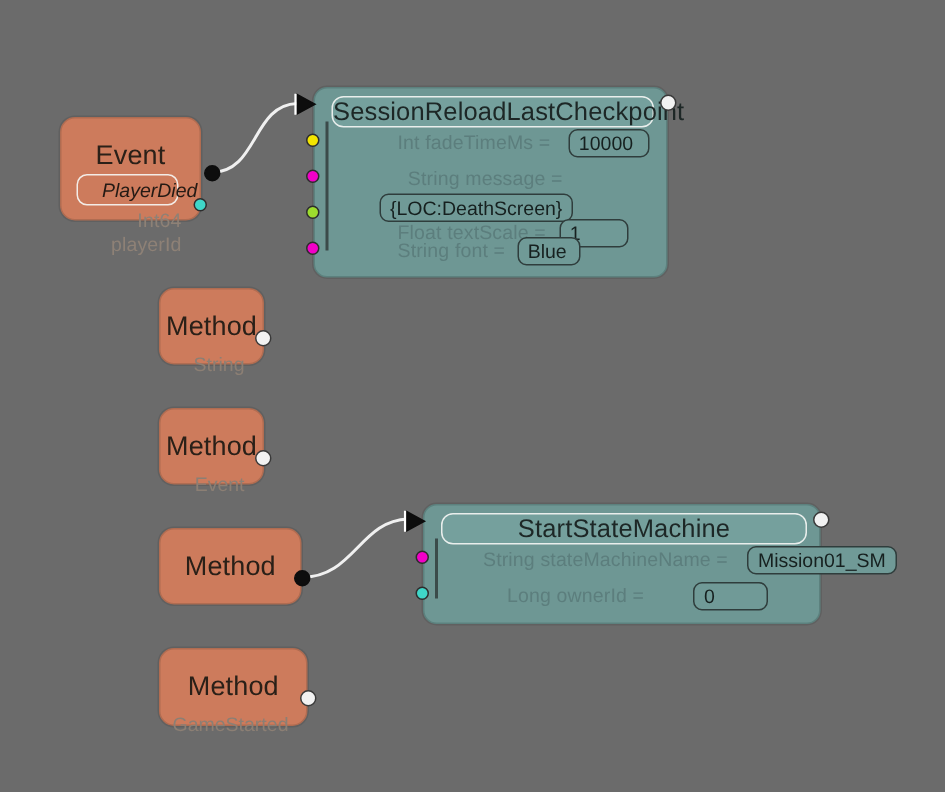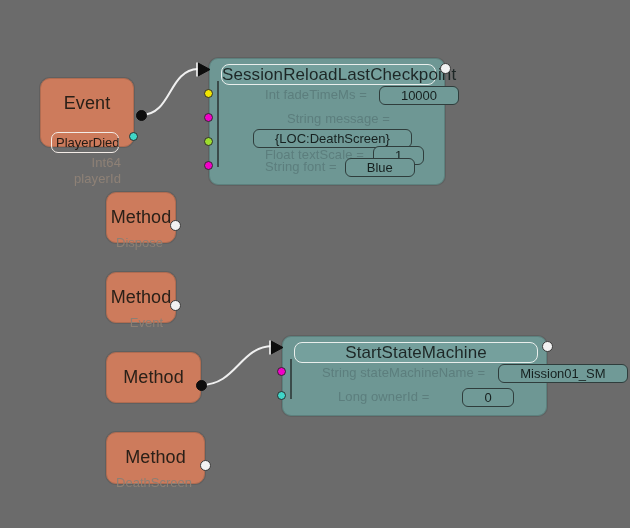--- a/index.html
+++ b/index.html
@@ -49,29 +49,30 @@
   }
   .ev-title {
     text-align: center;
     color: #2a2018;
     font-size: 18px;
     line-height: 15px;
     padding-top: 17px;
     letter-spacing: .1px;
   }
   .ev-rowbox {
-    margin: 21px 14px 0 10px;
+    margin: 5px 14px 0 10px;
     border: 1px solid #f3ece7;
     border-radius: 7px;
     color: #241a14;
     font-size: 13px;
     line-height: 17px;
     text-align: center;
-    padding: 1px 4px;
+    padding: 1px 16px;
     background: transparent;
+    font-style: italic;
   }
   .ev-sub {
     text-align: right;
     color: #8e8176;
     font-size: 13px;
     line-height: 16px;
     padding: 2px 12px 0 8px;
     letter-spacing: .1px;
   }
   .ev-row-out {
@@ -124,21 +125,21 @@
   .fn-field {
     margin-left: 7px;
     border: 1px solid #2f3d3c;
     border-radius: 6px;
     background: #709a97;
     color: #16201f;
     font-size: 13px;
     line-height: 17px;
     height: 19px;
     box-sizing: border-box;
-    padding: 0 21px;
+    padding: 0 6px;
     display: flex;
     align-items: center;
   }
 
   
   .port {
     position: absolute;
     width: 9px;
     height: 9px;
     border-radius: 50%;
@@ -181,38 +182,38 @@
   <div class="node ev" style="left:40px; top:78px; width:94px; height:69px;">
     <div class="ev-title">Event</div>
     <div class="ev-rowbox">PlayerDied</div>
     <div class="ev-sub">Int64 playerId</div>
   </div>
   <div class="port dot-black" style="left:136px; top:110px;"></div>
   <div class="port pin cyan" style="left:129px; top:132px;"></div>
 
   <div class="node ev" style="left:106px; top:192px; width:70px; height:51px;">
     <div class="ev-title">Method</div>
-    <div class="ev-row-out">Dispose</div>
+    <div class="ev-row-out">String</div>
   </div>
   <div class="port dot-white" style="left:170px; top:220px;"></div>
 
   <div class="node ev" style="left:106px; top:272px; width:70px; height:51px;">
     <div class="ev-title">Method</div>
     <div class="ev-row-out">Event</div>
   </div>
   <div class="port dot-white" style="left:170px; top:300px;"></div>
 
   <div class="node ev" style="left:106px; top:352px; width:95px; height:51px;">
     <div class="ev-title">Method</div>
   </div>
   <div class="port dot-black" style="left:196px; top:380px;"></div>
 
   <div class="node ev" style="left:106px; top:432px; width:99px; height:52px;">
     <div class="ev-title">Method</div>
-    <div class="ev-row-out">DeathScreen</div>
+    <div class="ev-row-out">GameStarted</div>
   </div>
   <div class="port dot-white" style="left:200px; top:460px;"></div>
 
   <div class="node fn" style="left:209px; top:58px; width:236px; height:127px;">
 
     <div class="fn-header">SessionReloadLastCheckpoint</div>
 
     <div class="fn-rail" style="top:22px; height:86px;"></div>
 
     <div class="fn-param" style="left:20px; top:26px;">

